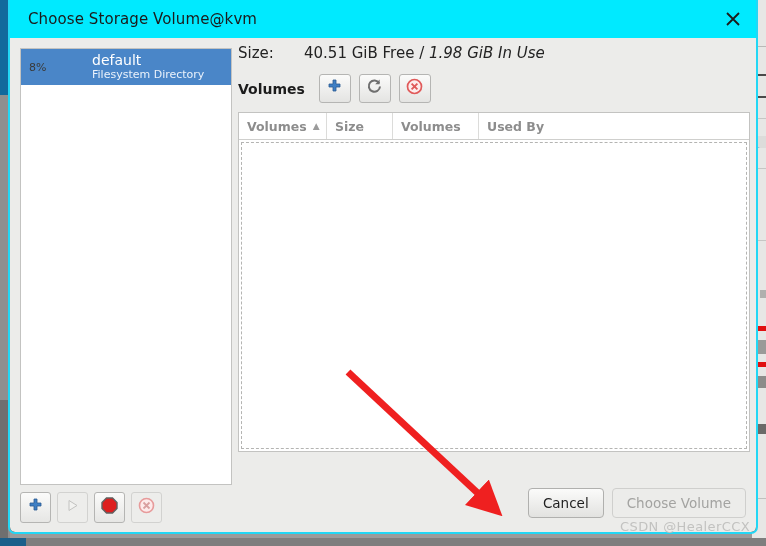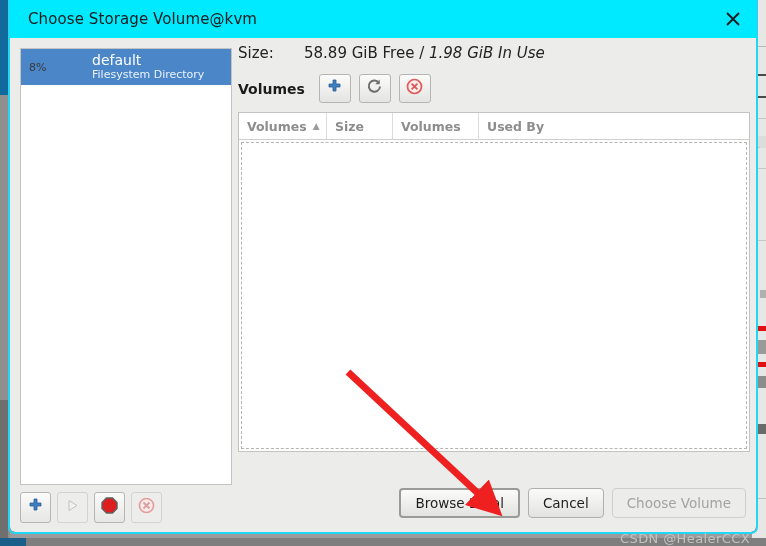--- a/index.html
+++ b/index.html
@@ -298,21 +298,21 @@
     color: #a3a3a1;
     border-color: #cfcfcd;
     background: #ececea;
     cursor: default;
   }
 
   
   #watermark {
     position: absolute;
     left: 620px;
-    top: 531px;
+    top: 519px;
     font-size: 13px;
     color: #c2c2c0;
     letter-spacing: 0.4px;
     pointer-events: none;
   }
 
   
   #arrow-overlay {
     position: absolute;
     inset: 0;
@@ -401,21 +401,21 @@
             <path d="M5.5 5.5 L11.5 11.5 M11.5 5.5 L5.5 11.5" stroke="#d9a0a0" stroke-width="1.8" fill="none"></path>
           </svg>
         </span>
       </div>
     </div>
 
     <div id="detail-pane">
 
       <div class="info-row">
         <span class="info-label">Size:</span>
-        <span>58.89 GiB Free</span>
+        <span>40.51 GiB Free</span>
         <span>&nbsp;</span>
         <span>/</span>
         <span>&nbsp;</span>
         <span class="info-val-italic">1.98 GiB In Use</span>
       </div>
 
 
       <div id="volumes-header">
         <span id="volumes-title">Volumes</span>
 
@@ -461,21 +461,20 @@
           <div class="th" style="width:270px">
             <span>Used By</span>
           </div>
         </div>
         <div id="vol-tbody"></div>
       </div>
 
     </div>
 
     <div id="action-row">
-      <div class="act-btn focused">Browse Local</div>
       <div class="act-btn">Cancel</div>
       <div class="act-btn disabled">Choose Volume</div>
     </div>
 
   </div>
 </div>
 
 <div id="watermark">CSDN @HealerCCX</div>
 
 <svg id="arrow-overlay" width="766" height="546">

